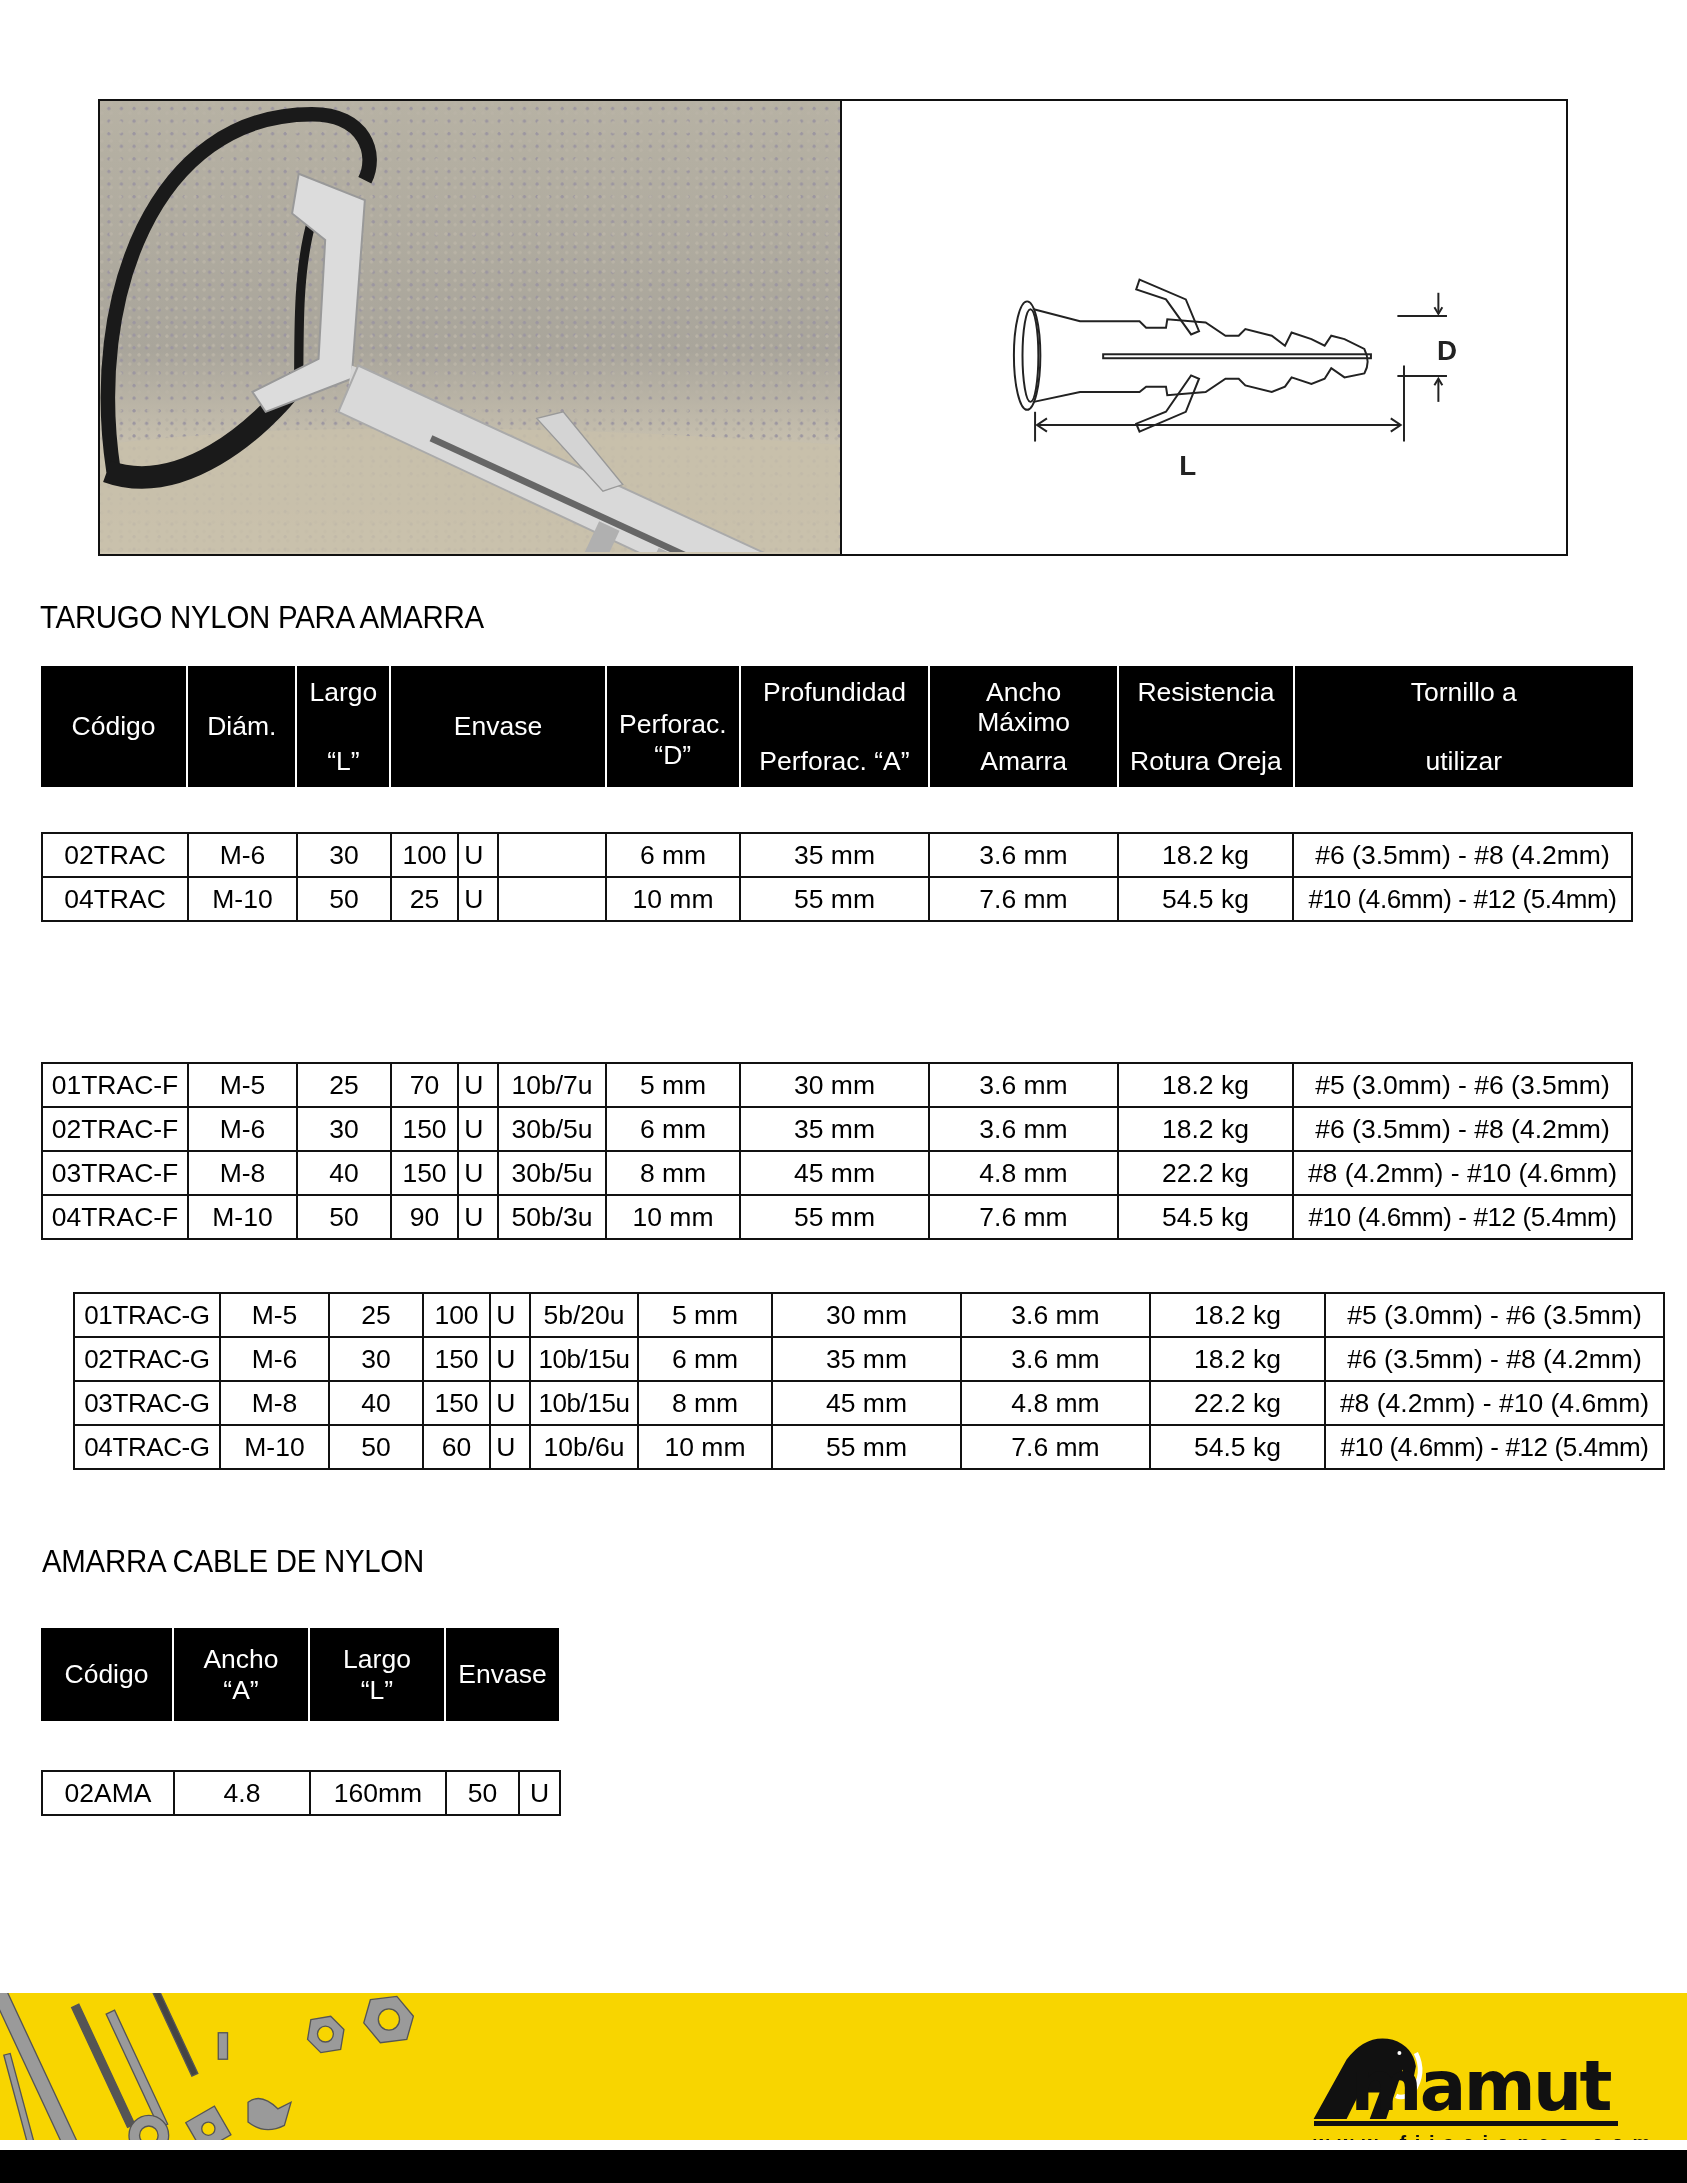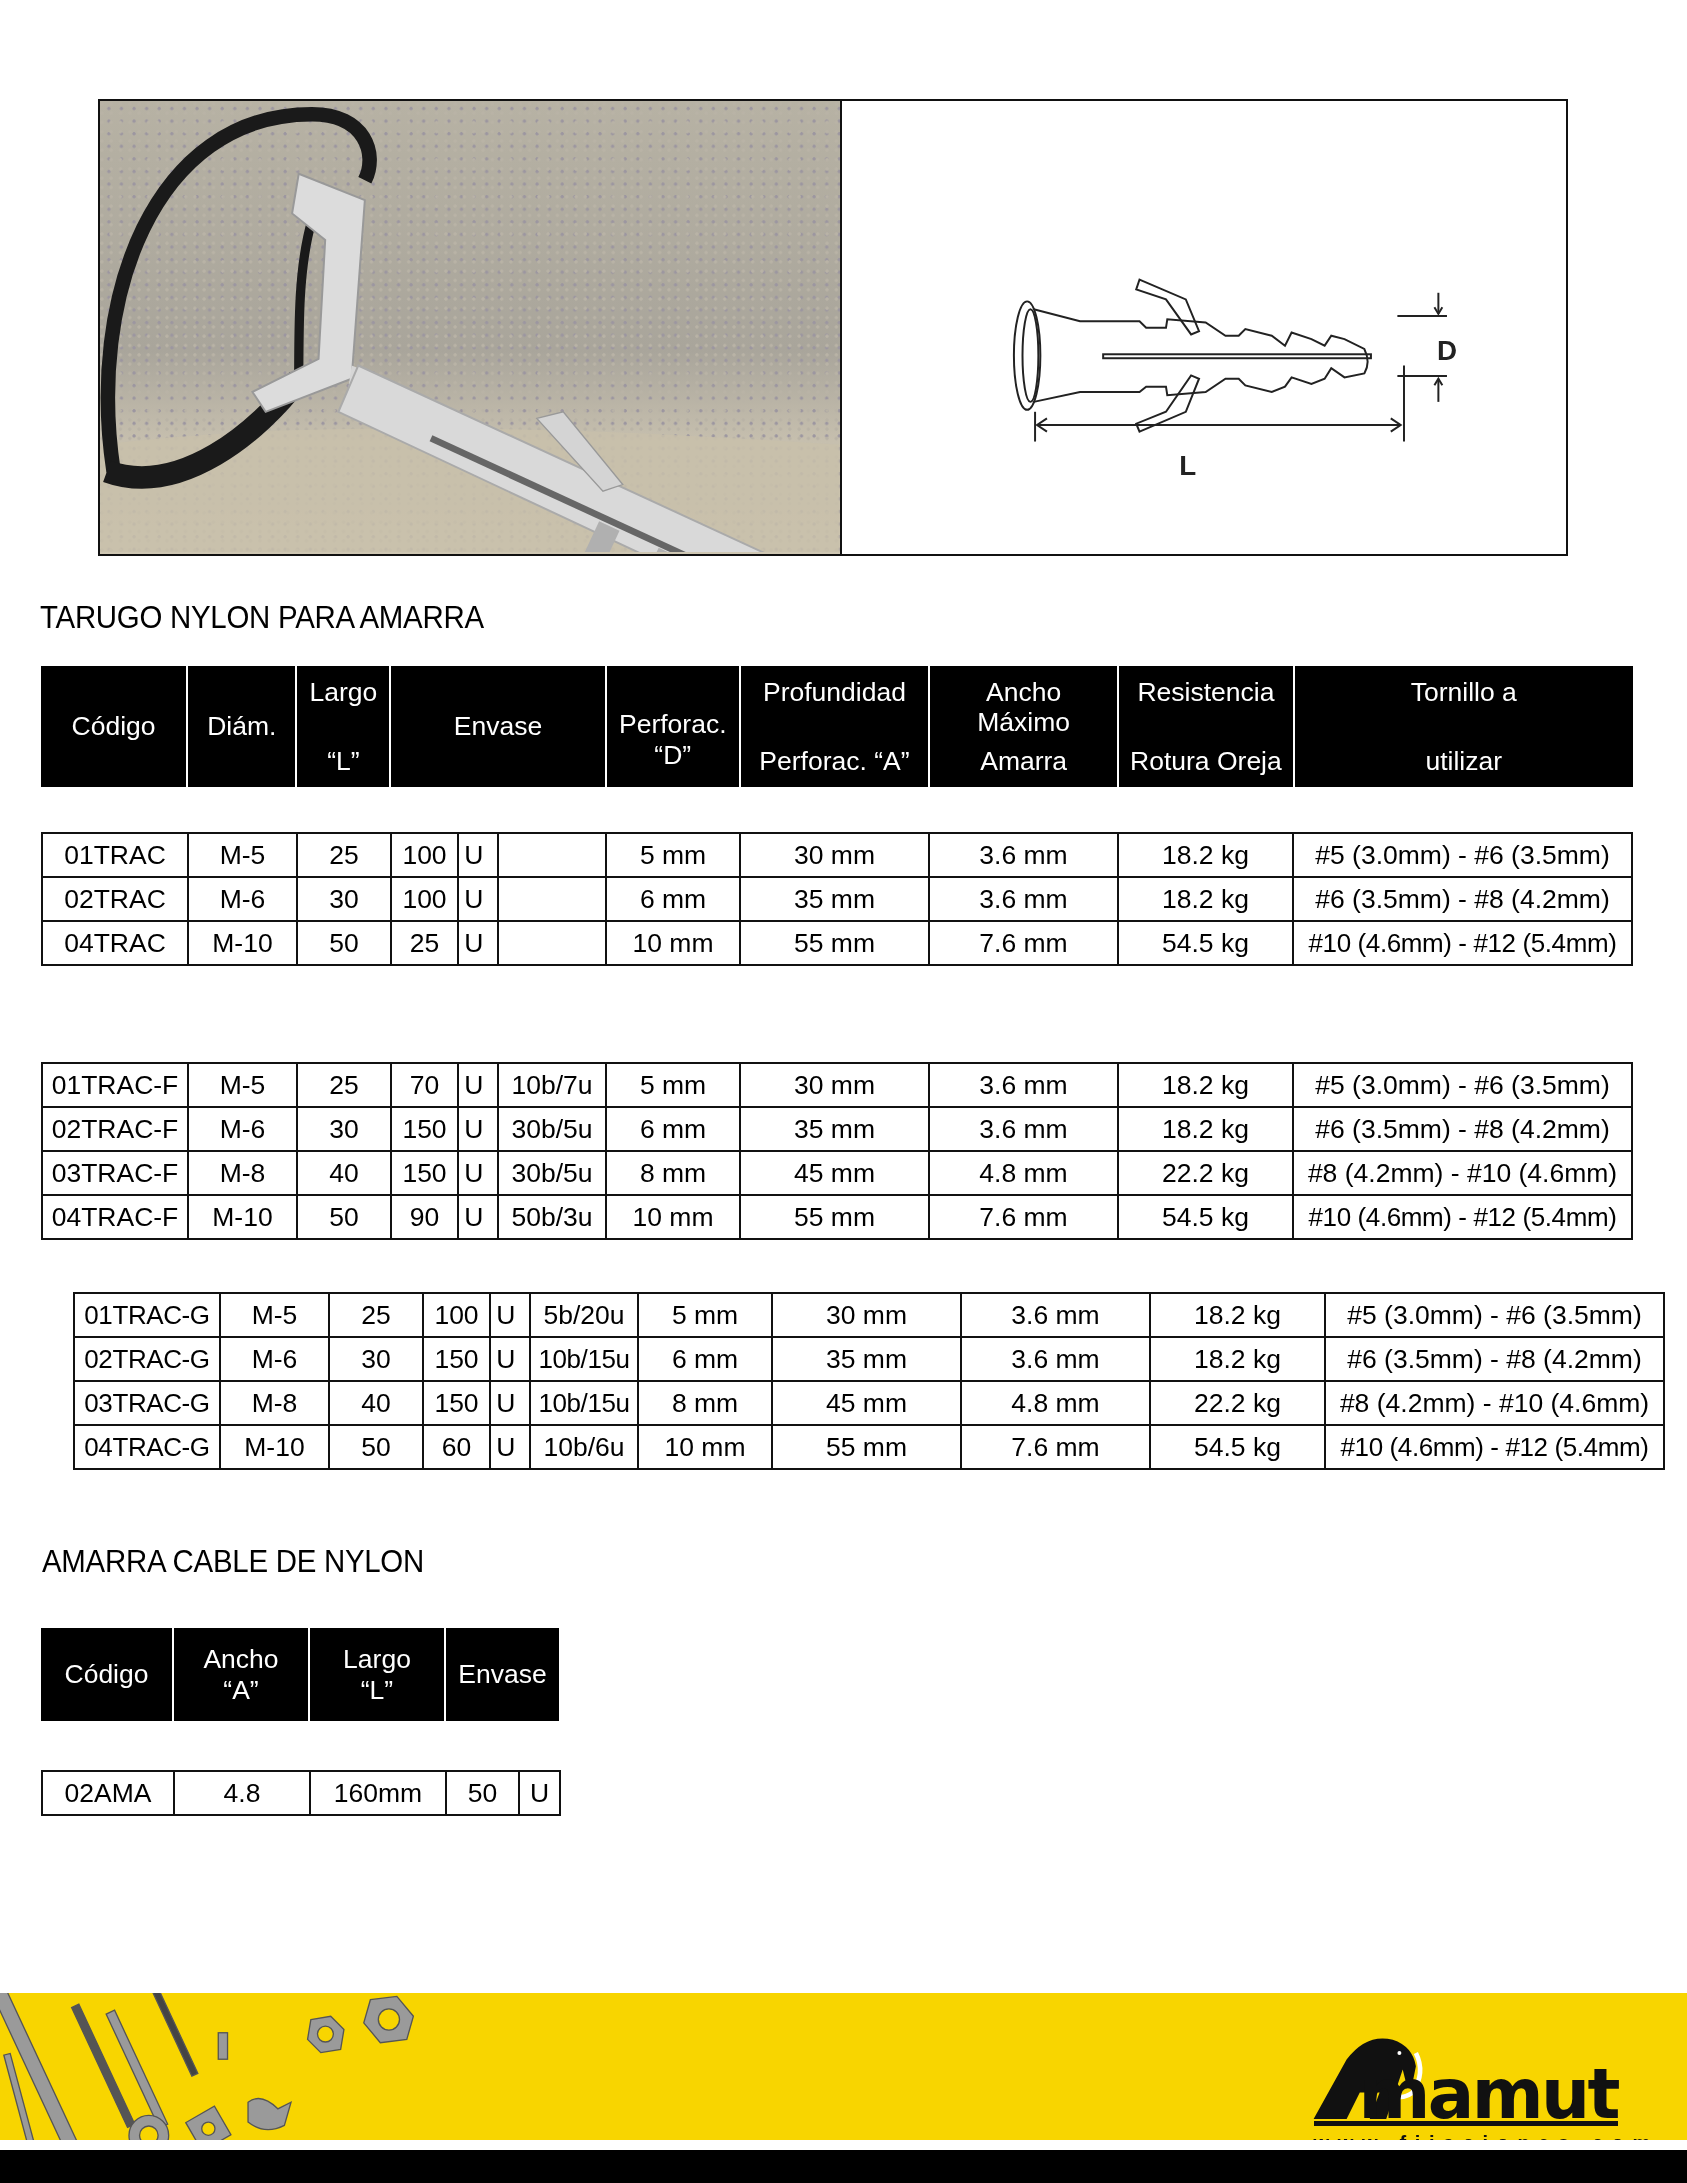--- a/index.html
+++ b/index.html
@@ -27,21 +27,21 @@
   .rows td { border:2px solid #111; font-size:26.5px; text-align:center; height:42px; padding:0; white-space:nowrap; overflow:hidden; }
   .rows td.u { text-align:left; padding-left:5.3px; }
   .rows td.tight { font-size:26px; letter-spacing:-0.4px; }
 
   .hdr-stack { display:flex; flex-direction:column; justify-content:space-between; height:99px; align-items:center; }
 
   
   .footer-band { position:absolute; left:0; top:1993px; width:1687px; height:147px; background:#f8d500; overflow:hidden; }
   .footer-black { position:absolute; left:0; top:2150px; width:1687px; height:33px; background:#000; }
   .logo { position:absolute; right:69px; top:26.5px; width:311px; height:112px; }
-  .logo-word { position:absolute; right:0; top:32px; font-family:"DejaVu Sans", sans-serif; font-weight:bold; font-size:69px; letter-spacing:-2.6px; line-height:1; color:#111;margin-top:8px; }
+  .logo-word { position:absolute; right:8px; top:32px; font-family:"DejaVu Sans", sans-serif; font-weight:bold; font-size:69px; letter-spacing:-2.6px; line-height:1; color:#111; }
   .logo-bar { position:absolute; left:6.6px; right:0; top:101px; height:5.3px; background:#111; }
   .logo-url { position:absolute; left:6.6px; right:0; top:112px; font-size:20px; font-weight:bold; letter-spacing:8.6px; color:#111; white-space:nowrap; }
 </style>
 </head>
 <body>
 
 <div class="hero">
   <div class="photo">
     <svg width="740" height="451" viewBox="0 0 1118 682">
 
@@ -155,33 +155,20 @@
       <col style="width:40px">
       <col style="width:108px">
       <col style="width:134px">
       <col style="width:189px">
       <col style="width:189px">
       <col style="width:175px">
       <col style="width:339px">
   </colgroup>
   <tbody>
     <tr>
-        <td>01TRAC</td>
-        <td>M-5</td>
-        <td>25</td>
-        <td>100</td>
-        <td class="u">U</td>
-        <td></td>
-        <td>5 mm</td>
-        <td>30 mm</td>
-        <td>3.6 mm</td>
-        <td>18.2 kg</td>
-        <td>#5 (3.0mm) - #6 (3.5mm)</td>
-      </tr>
-    <tr>
         <td>02TRAC</td>
         <td>M-6</td>
         <td>30</td>
         <td>100</td>
         <td class="u">U</td>
         <td></td>
         <td>6 mm</td>
         <td>35 mm</td>
         <td>3.6 mm</td>
         <td>18.2 kg</td>

